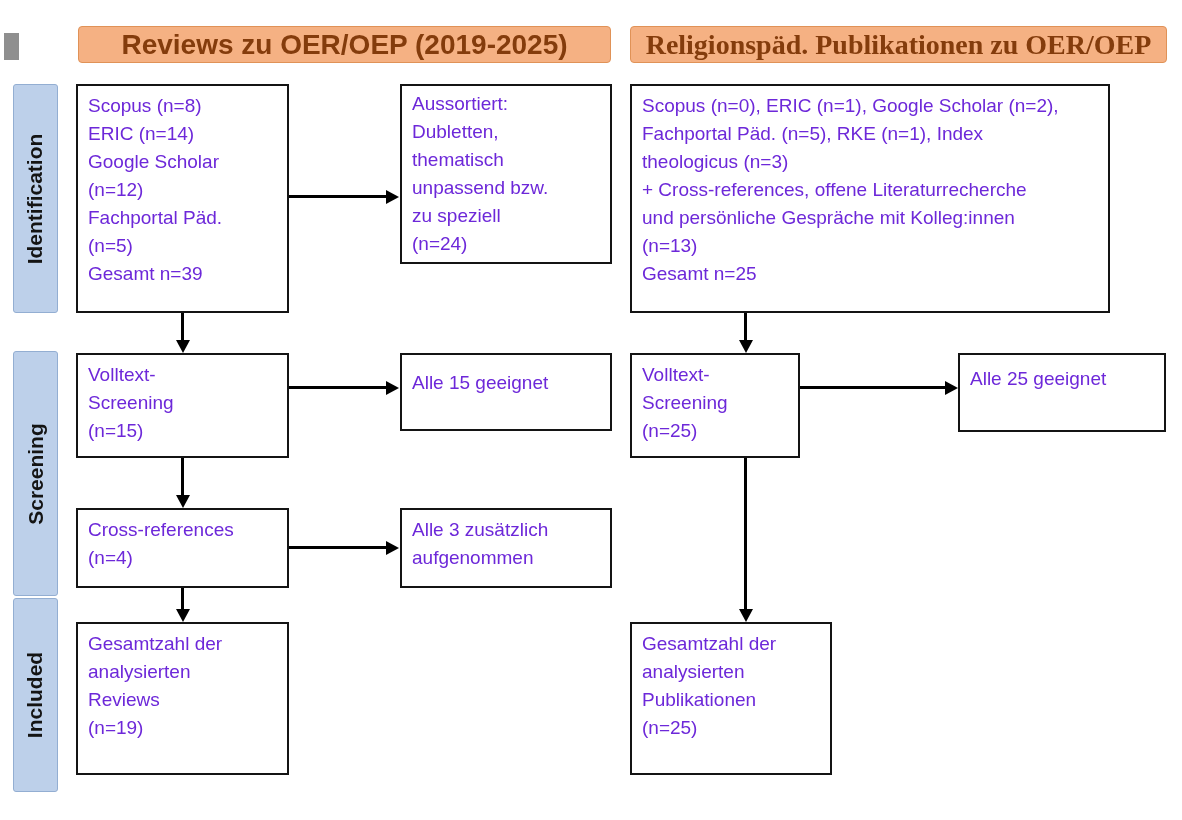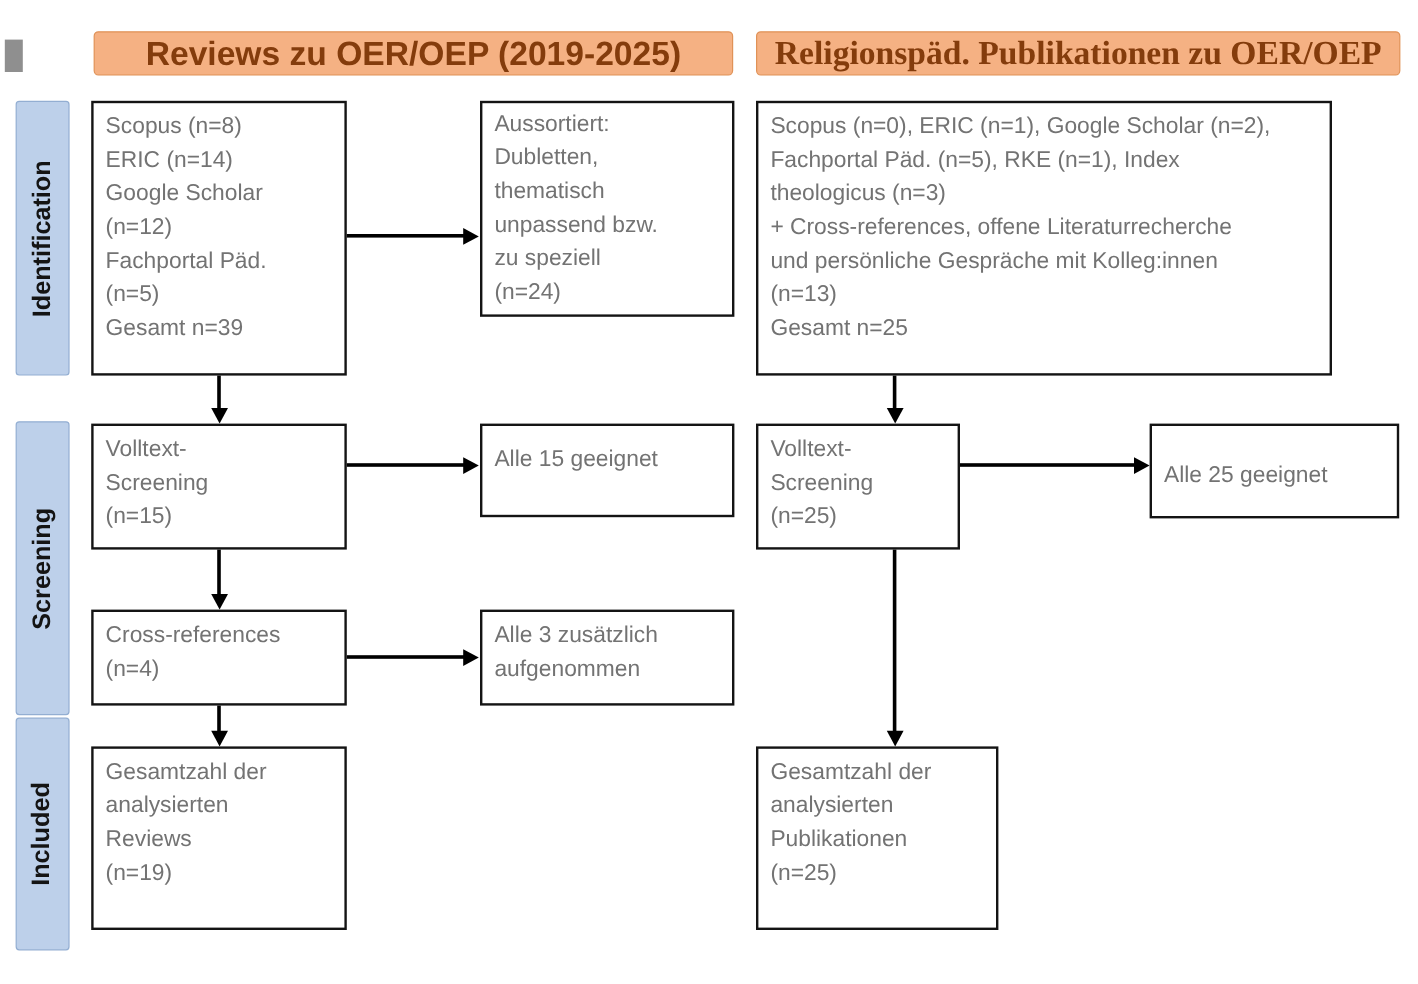--- a/index.html
+++ b/index.html
@@ -12,21 +12,21 @@
     overflow: hidden;
   }
   .flowbox {
     position: absolute;
     background: #ffffff;
     border: 2.5px solid #141414;
     box-sizing: border-box;
     padding: 6px 10px;
     font-size: 19px;
     line-height: 28px;
-    color: #737373;
+    color: #6d28d9;
     white-space: pre-line;
     text-align: left;
   }
   .col-header {
     position: absolute;
     background: #f5b183;
     border: 1px solid #e09257;
     border-radius: 4px;
     box-sizing: border-box;
     color: #843c0c;
@@ -123,21 +123,21 @@
   <div class="flowbox" style="left:630px; top:84px; width:480px; height:229px;">Scopus (n=0), ERIC (n=1), Google Scholar (n=2),
 Fachportal Päd. (n=5), RKE (n=1), Index
 theologicus (n=3)
 + Cross-references, offene Literaturrecherche
 und persönliche Gespräche mit Kolleg:innen
 (n=13)
 Gesamt n=25</div>
   <div class="flowbox" style="left:630px; top:353px; width:170px; height:105px;">Volltext-
 Screening
 (n=25)</div>
-  <div class="flowbox" style="left:958px; top:353px; width:208px; height:79px; padding-top:28px;">Alle 25 geeignet</div>
+  <div class="flowbox" style="left:958px; top:353px; width:208px; height:79px; padding-top:10px;">Alle 25 geeignet</div>
   <div class="flowbox" style="left:630px; top:622px; width:202px; height:153px;">Gesamtzahl der
 analysierten
 Publikationen
 (n=25)</div>
 
   <div class="arrow-r" style="left:289px; top:195px; width:98px;"></div>
   <div class="arrow-d" style="left:181px; top:313px; height:28px;"></div>
   <div class="arrow-r" style="left:289px; top:386px; width:98px;"></div>
   <div class="arrow-d" style="left:181px; top:458px; height:38px;"></div>
   <div class="arrow-r" style="left:289px; top:546px; width:98px;"></div>

